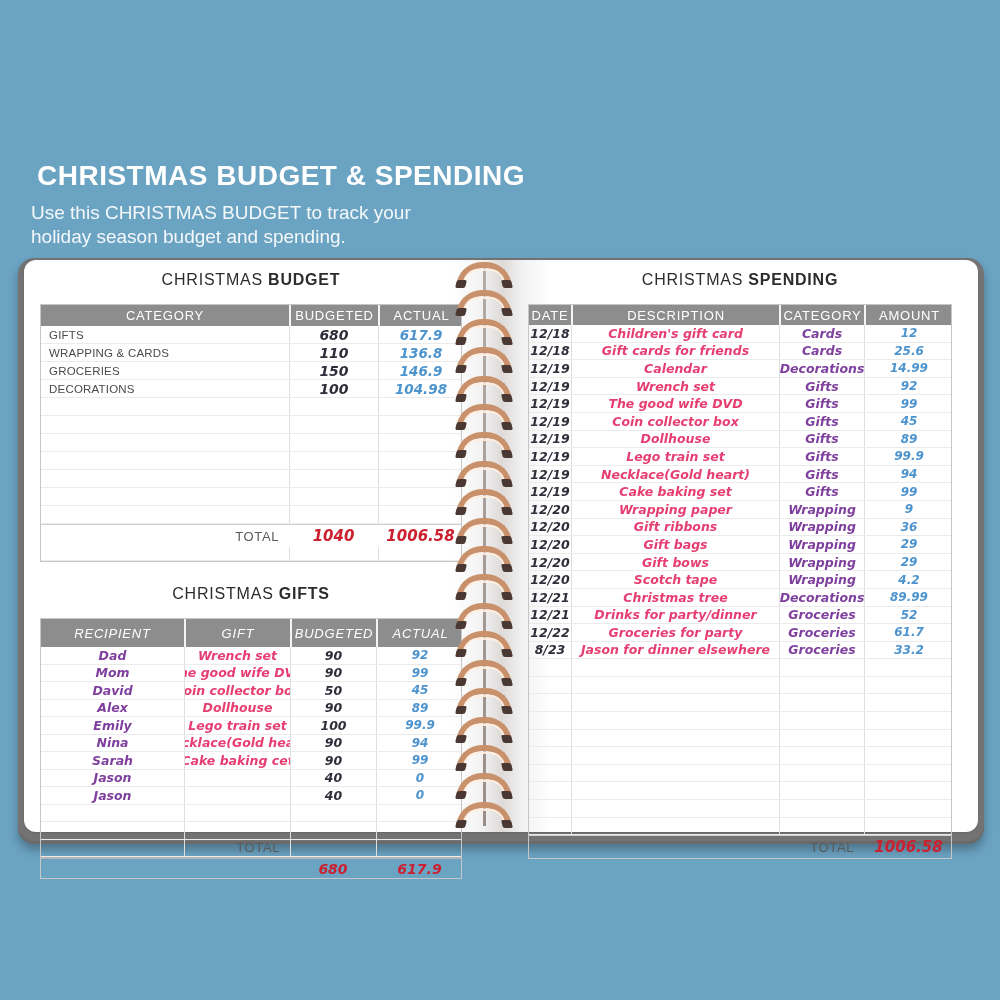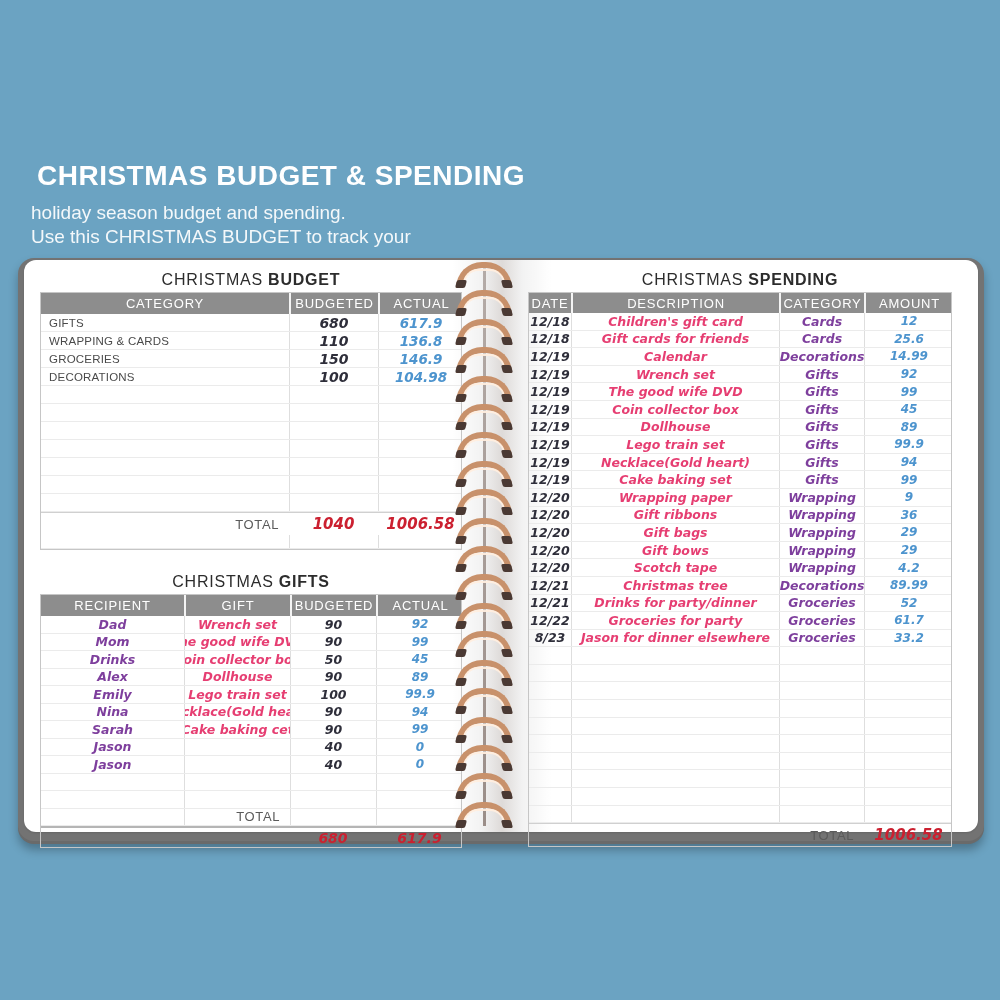--- a/index.html
+++ b/index.html
@@ -65,33 +65,33 @@
   
   .left-content{position:absolute;left:16px;top:10px;width:422px;}
   .right-content{position:absolute;left:504px;top:10px;width:424px;}
   .tbl-title{
     text-align:center;font-size:16px;color:#2C2C2C;letter-spacing:.8px;
     height:20px;line-height:20px;
   }
   .tbl-title .bold{font-weight:bold;margin-left:5px;}
   .mt14{margin-top:22px;}
   table,.tbl{border-collapse:collapse;}
-  .tbl{border:1px solid #C6C6C6;margin-top:2px;}
+  .tbl{border:1px solid #C6C6C6;margin-top:14px;}
   
   .head{background:#8D8D8D;color:#FFFFFF;font-size:13px;letter-spacing:.8px;}
   .head > div{display:flex;align-items:center;justify-content:center;}
   .head > div + div{border-left:2px solid rgba(255,255,255,.9);}
   
   .body-row > div + div{border-left:1px solid #DEDEDE;}
   .body-row{border-bottom:1px solid #EBEBEB;}
   .budget-row{display:grid;grid-template-columns:248px 89px 85px;}
   .gifts-row{display:grid;grid-template-columns:143px 106px 86px 87px;}
   .spend-row{display:grid;grid-template-columns:42px 208px 85px 89px;}
   .budget-table .head{height:21px;}
-  .gifts-table .head{height:21px;}
+  .gifts-table .head{height:28px;font-style:italic;}
   .spend-table .head{height:20px;}
   .budget-table .body-row{height:17px;}
   .gifts-table .body-row{height:16.5px;}
   .spend-table .body-row{height:16.6px;}
   .spacer13{height:13px !important;}
   .cell{display:flex;align-items:center;justify-content:center;overflow:hidden;white-space:nowrap;}
   .cell.left{justify-content:flex-start;padding-left:8px;}
   .cell.right{justify-content:flex-end;padding-right:10px;}
   .printed{font-size:11.5px;color:#4A4A4A;letter-spacing:.2px;}
   .hand{font-family:"DejaVu Sans",sans-serif;font-style:italic;}
@@ -106,22 +106,22 @@
   .total-label{font-size:13px;color:#5A5A5A;letter-spacing:.6px;}
   .total-row{height:22px;border-top:1px solid #D0D0D0;display:grid;}
   .totals-line{border-top:2px solid #B5B5B5;height:19px;}
   .label-row{height:20px;}
 </style>
 </head>
 <body>
 
 <div class="page-title">CHRISTMAS BUDGET &amp; SPENDING</div>
 <div class="page-subtitle">
+  <div>Use this CHRISTMAS BUDGET to track your</div>
   <div>holiday season budget and spending.</div>
-  <div>Use this CHRISTMAS BUDGET to track your</div>
 </div>
 
 <div class="notebook">
   <div class="pages">
     <div class="gutter-shade"></div>
 
     <div class="left-content">
 
       <div class="tbl-title">
         <span>CHRISTMAS</span><span class="bold">BUDGET</span>
@@ -229,21 +229,21 @@
             </div>
 
             <div class="gifts-row body-row">
               <div class="cell hand ink-purple">Mom</div>
               <div class="cell hand ink-pink">The good wife DVD</div>
               <div class="cell hand ink-dark sm">90</div>
               <div class="cell hand ink-blue sm">99</div>
             </div>
 
             <div class="gifts-row body-row">
-              <div class="cell hand ink-purple">Drinks</div>
+              <div class="cell hand ink-purple">David</div>
               <div class="cell hand ink-pink">Coin collector box</div>
               <div class="cell hand ink-dark sm">50</div>
               <div class="cell hand ink-blue sm">45</div>
             </div>
 
             <div class="gifts-row body-row">
               <div class="cell hand ink-purple">Alex</div>
               <div class="cell hand ink-pink">Dollhouse</div>
               <div class="cell hand ink-dark sm">90</div>
               <div class="cell hand ink-blue sm">89</div>

